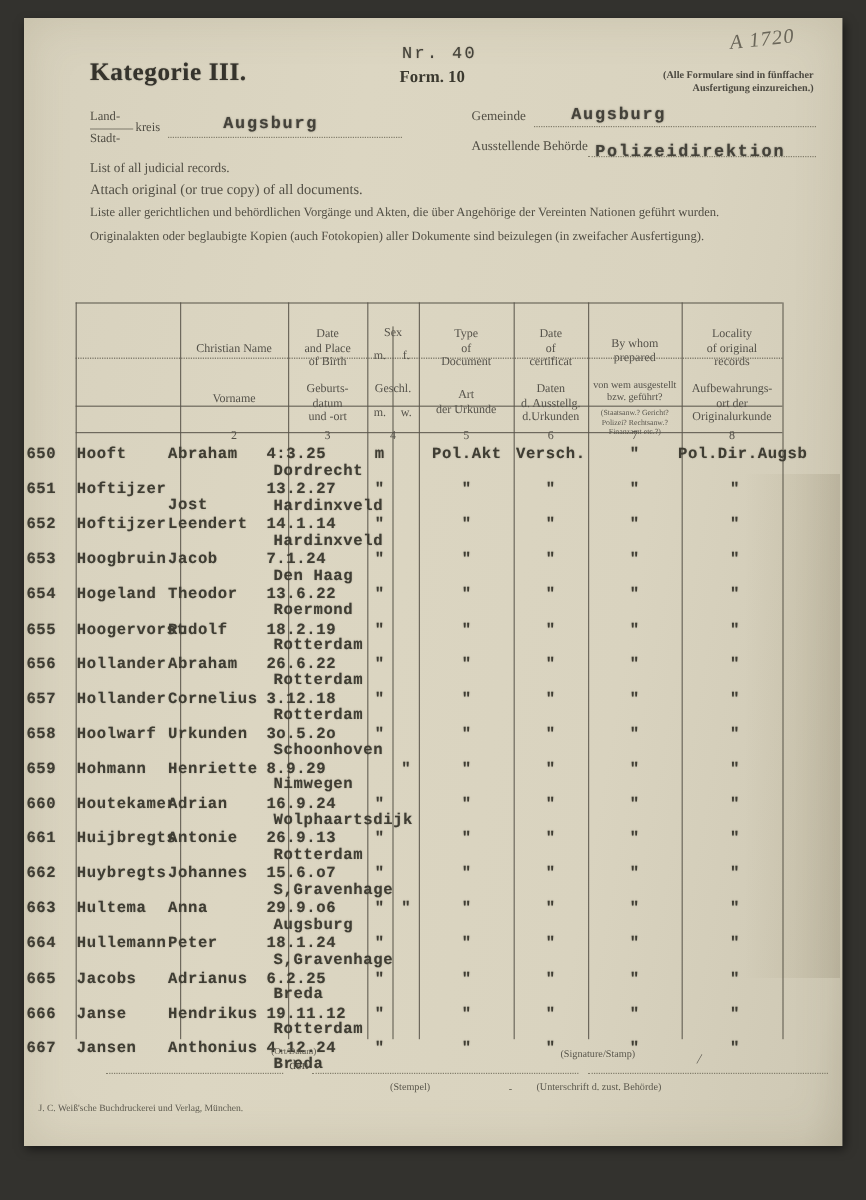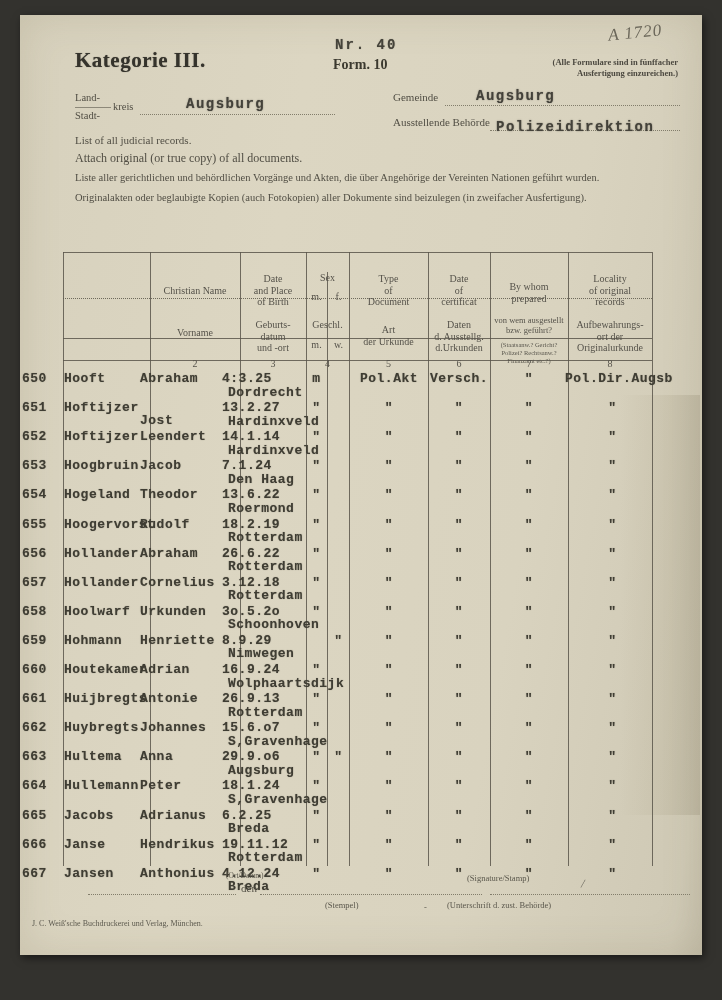--- a/index.html
+++ b/index.html
@@ -5,21 +5,21 @@
   html,body{margin:0;padding:0;}
   #scan{position:relative;width:722px;height:1000px;background:#33322e;overflow:hidden;
         font-family:"Liberation Serif","DejaVu Serif",serif;}
   #paper{position:absolute;left:20px;top:15px;width:682px;height:940px;
          background:linear-gradient(100deg,#d7d1bd 0%,#dcd6c2 35%,#d9d3bf 70%,#cfc9b5 96%,#c6c0ac 100%);
          box-shadow:inset 0 0 40px rgba(120,110,80,.18), 2px 3px 8px rgba(0,0,0,.5);}
   .stain1{position:absolute;left:600px;top:380px;width:80px;height:420px;
           background:linear-gradient(90deg,rgba(150,140,110,0) 0%,rgba(150,140,110,.14) 60%,rgba(120,110,85,.2) 100%);}
   .printed{position:absolute;color:#514e44;white-space:nowrap;}
   .typed{position:absolute;font-family:"Liberation Mono","DejaVu Sans Mono",monospace;
-         font-weight:700;color:#3f3d33;letter-spacing:.5px;white-space:nowrap;
+         font-weight:400;color:#3f3d33;letter-spacing:.5px;white-space:nowrap;
          text-shadow:0 0 1px rgba(63,61,51,.55);text-align:right;}
   .stamp{font-family:"Liberation Mono","DejaVu Sans Mono",monospace;font-weight:700;
          color:#44423a;letter-spacing:1.5px;text-shadow:0 0 1.4px rgba(68,66,58,.7);}
   .dotted{position:absolute;border-bottom:1px dotted #827d6b;height:1px;}
   .vline{position:absolute;width:1px;background:#5a564b;opacity:.85;}
   .hline{position:absolute;height:1px;background:#5a564b;opacity:.85;}
   .hdot{position:absolute;border-top:1px dotted #6e6a5b;height:0;}
   .th-en,.th-de,.th-num{position:absolute;width:100%;text-align:center;color:#55524a;
          white-space:pre-line;line-height:1.15;}
   .th-en{top:6px;font-size:10px;}

